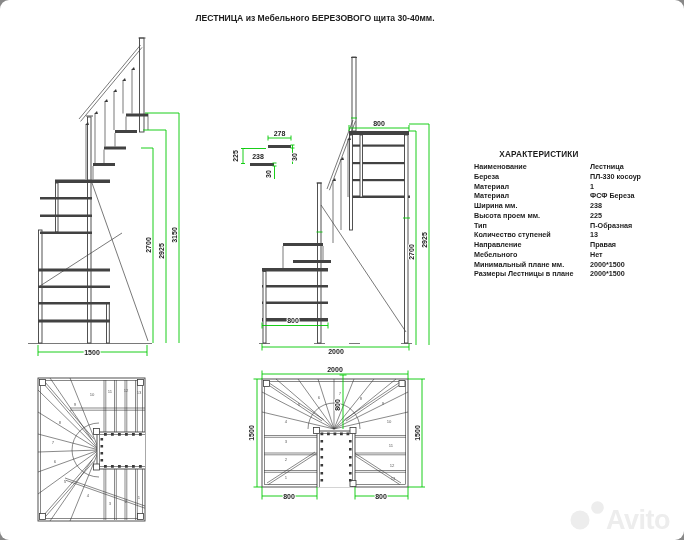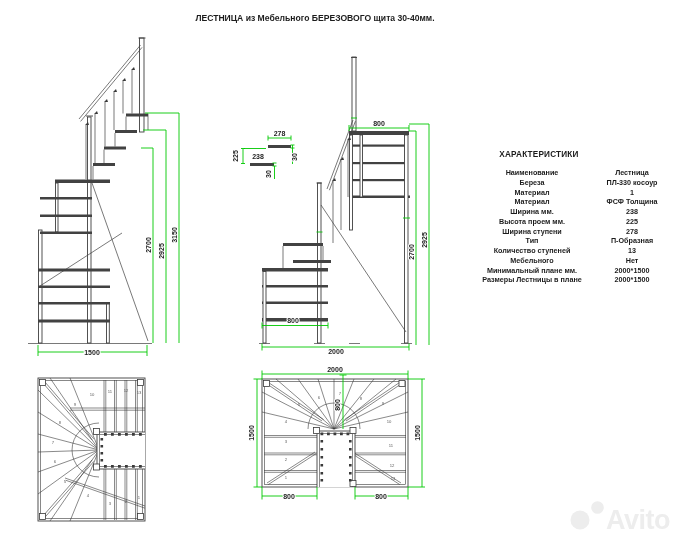--- a/index.html
+++ b/index.html
@@ -1,39 +1,39 @@
 <!DOCTYPE html>
 <html><head>
 <meta charset="utf-8">
 <style>
   html,body{margin:0;padding:0;background:#888;}
   .canvas{position:relative;width:684px;height:540px;background:#ffffff;overflow:hidden;
-          font-family:"Liberation Sans",sans-serif;margin:0 auto;}
+          font-family:"Liberation Sans",sans-serif;margin:0 auto;border-radius:9px;}
   svg{position:absolute;left:0;top:0;}
   
   .dk{stroke:#3f3f3f;stroke-width:.9;fill:none;}
   .dk2{stroke:#3f3f3f;stroke-width:.7;fill:none;}
   .thin{stroke:#3a3a3a;stroke-width:.6;fill:none;}
   .fillbar{fill:#424242;stroke:none;}
   .post{fill:#ffffff;stroke:#3f3f3f;stroke-width:.9;}
   .grn{stroke:#00c800;stroke-width:.9;fill:none;}
   .sq{fill:#ffffff;stroke:#3a3a3a;stroke-width:.8;}
   .dot{fill:#3a3a3a;stroke:none;}
   text.dim{fill:#1e1e1e;font-size:7px;font-weight:700;text-anchor:middle;
            font-family:"Liberation Sans",sans-serif;paint-order:stroke;stroke:#ffffff;stroke-width:2px;}
   text.stepnum{fill:#606060;font-size:4.2px;font-weight:400;text-anchor:middle;
            font-family:"Liberation Sans",sans-serif;}
   .wm-text{fill:#ededed;font-size:27px;font-weight:700;font-family:"Liberation Sans",sans-serif;letter-spacing:-.5px;}
   
   .title{position:absolute;left:150px;top:13px;width:330px;text-align:center;
          font-size:8.6px;font-weight:700;color:#1c1c1c;line-height:11px;}
   
   .chars{position:absolute;left:474px;top:150px;width:200px;font-size:7.2px;font-weight:700;color:#1c1c1c;}
-  .chars .hd{text-align:center;width:130px;font-size:8.2px;margin-bottom:9px;letter-spacing:.2px;}
-  .chars .row{display:flex;height:9.75px;line-height:9.75px;white-space:nowrap;text-align:center;}
+  .chars .hd{text-align:center;width:130px;font-size:8.2px;margin-bottom:3px;letter-spacing:.2px;}
+  .chars .row{display:flex;height:9.75px;line-height:9.75px;white-space:nowrap;}
   .chars .lbl{width:116px;flex:0 0 116px;}
   .chars .val{flex:1;}
 </style>
 </head>
 <body>
 
 <div class="canvas">
 
   <svg width="684" height="540" viewBox="0 0 684 540">
 
@@ -265,43 +265,43 @@
     <div class="row">
         <span class="lbl">Береза</span>
         <span class="val">ПЛ-330 косоур</span>
       </div>
     <div class="row">
         <span class="lbl">Материал</span>
         <span class="val">1</span>
       </div>
     <div class="row">
         <span class="lbl">Материал</span>
-        <span class="val">ФСФ Толщина</span>
+        <span class="val">ФСФ Береза</span>
       </div>
     <div class="row">
         <span class="lbl">Ширина мм.</span>
         <span class="val">238</span>
       </div>
     <div class="row">
         <span class="lbl">Высота проем мм.</span>
         <span class="val">225</span>
       </div>
     <div class="row">
-        <span class="lbl">Ширина ступени</span>
-        <span class="val">278</span>
-      </div>
-    <div class="row">
         <span class="lbl">Тип</span>
         <span class="val">П-Образная</span>
       </div>
     <div class="row">
         <span class="lbl">Количество ступеней</span>
         <span class="val">13</span>
       </div>
     <div class="row">
+        <span class="lbl">Направление</span>
+        <span class="val">Правая</span>
+      </div>
+    <div class="row">
         <span class="lbl">Мебельного</span>
         <span class="val">Нет</span>
       </div>
     <div class="row">
         <span class="lbl">Минимальный плане мм.</span>
         <span class="val">2000*1500</span>
       </div>
     <div class="row">
         <span class="lbl">Размеры Лестницы в плане</span>
         <span class="val">2000*1500</span>

